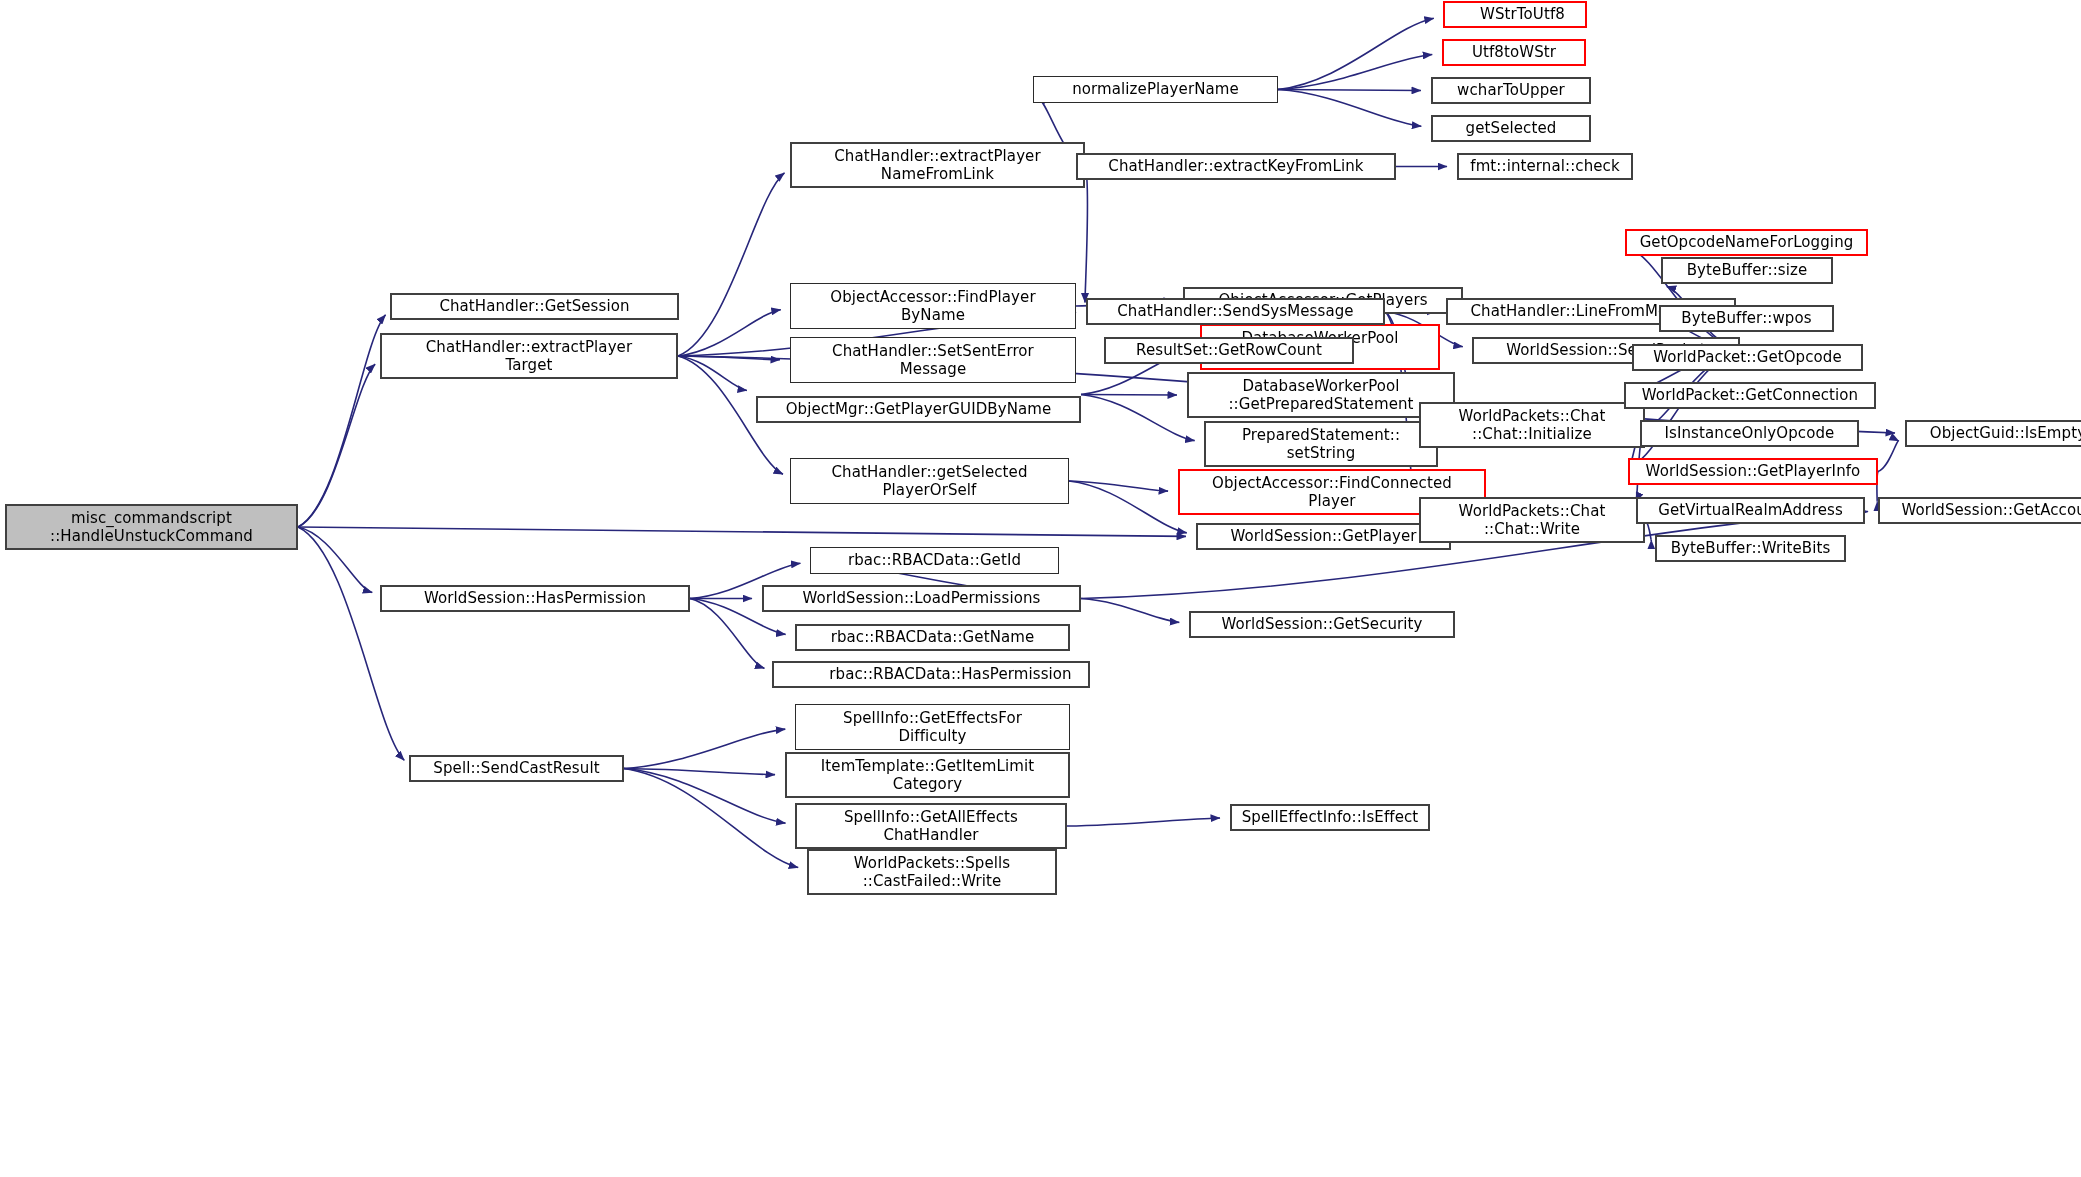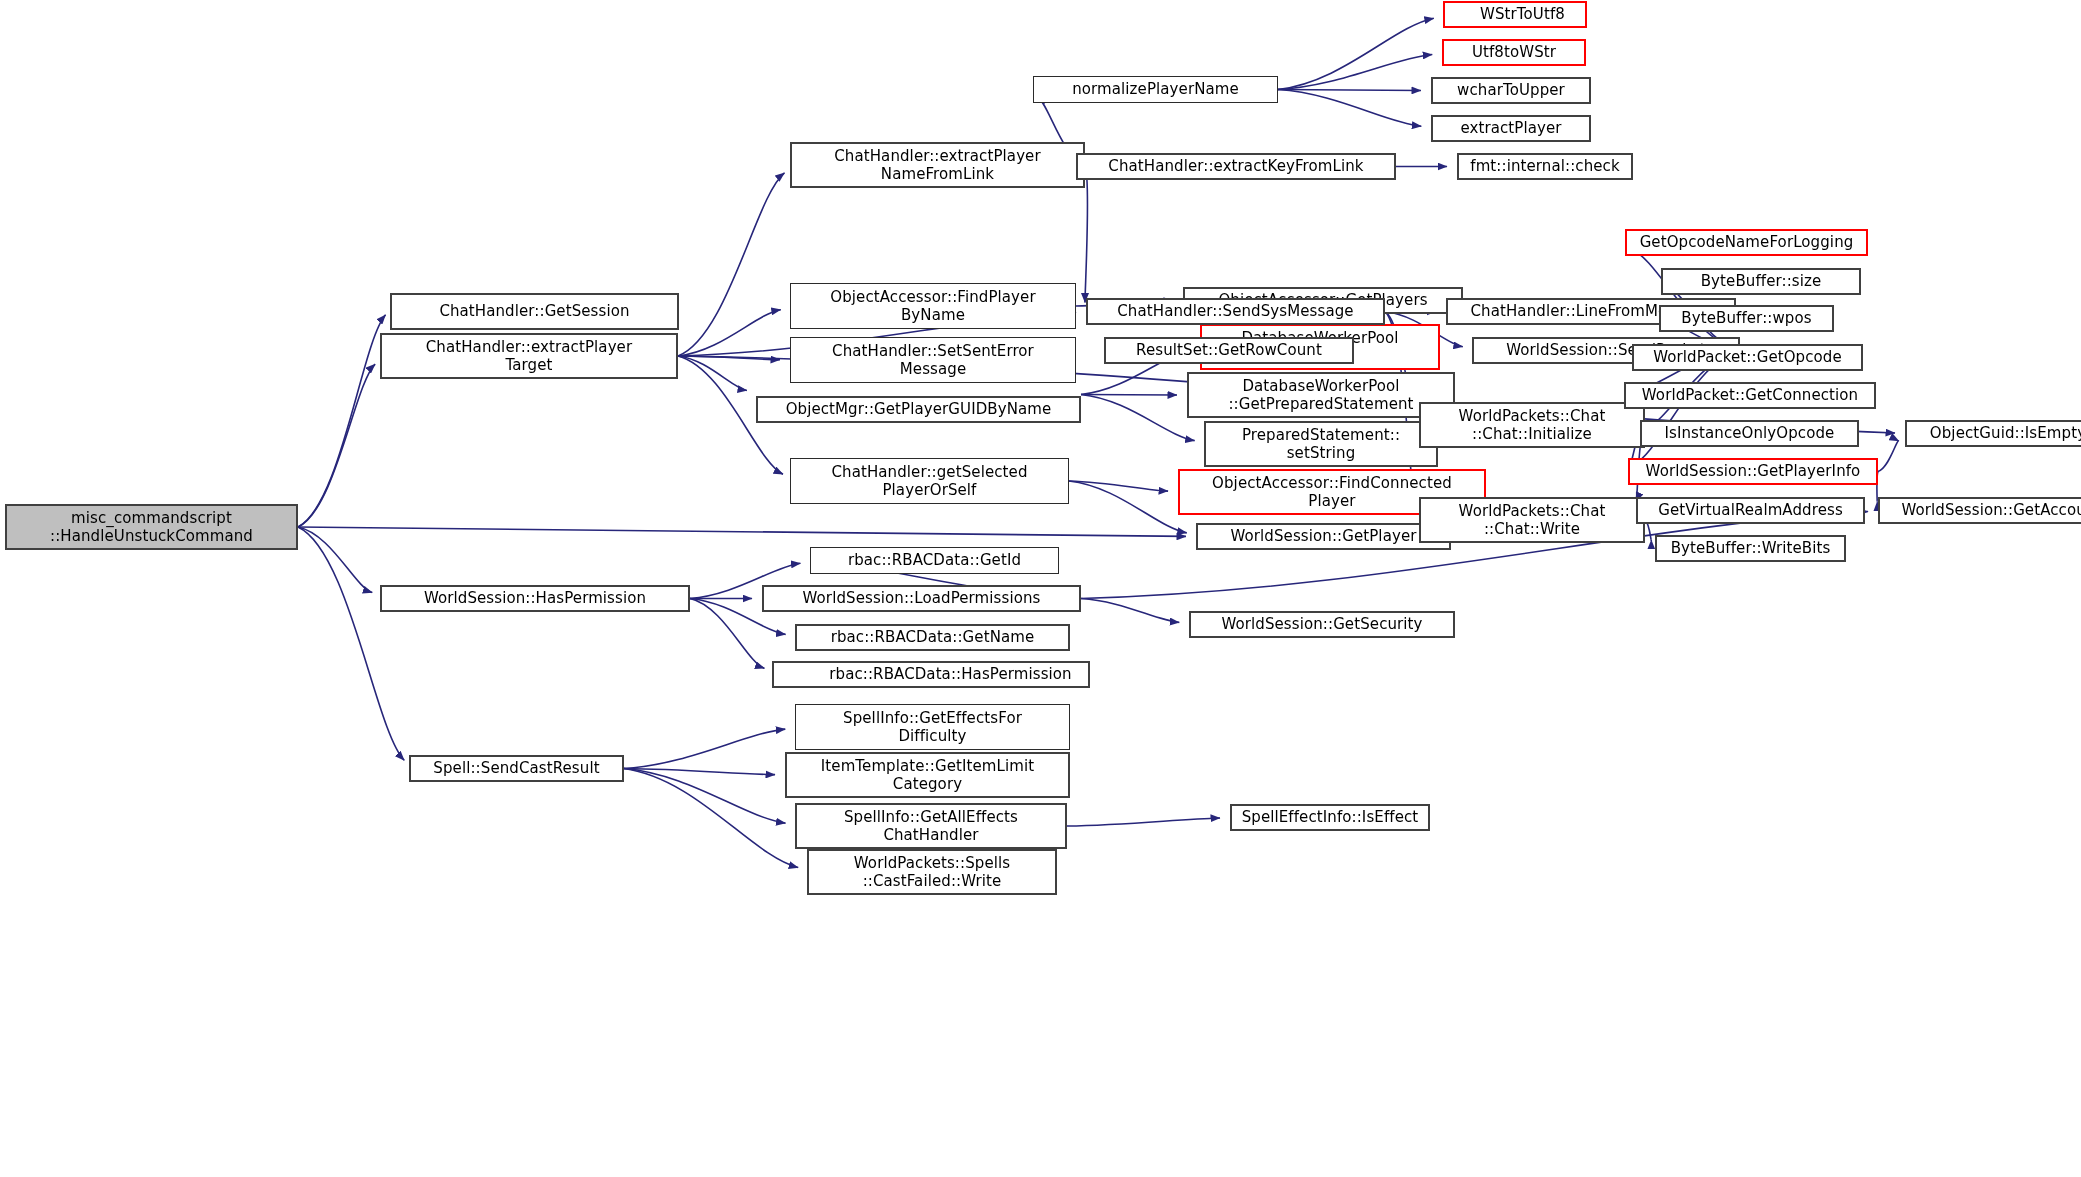--- a/index.html
+++ b/index.html
@@ -79,21 +79,21 @@
         <path d="M624,768.5 C690.26,764.35 743,733.64 785.2567502942616,729.1343815458126" marker-end="url(#ah)"></path>
         <path d="M624,768.5 C685.06,769.15 736,773.96 775.0074175776488,774.6346763390919" marker-end="url(#ah)"></path>
         <path d="M624,768.5 C690.9,774.25 743,816.8 785.4744707074217,823.1163650922161" marker-end="url(#ah)"></path>
         <path d="M624,768.5 C697.3,778.85 751.4,855.44 798.1765700213261,867.5509615231168" marker-end="url(#ah)"></path>
         <path d="M1067,826 C1128.8999999999999,825.15 1180.4,818.86 1220.0123630251508,817.9715735449766" marker-end="url(#ah)"></path>
       </g>
   </svg>
   <div id="node-layer">
       <div class="node root" style="left: 5px; top: 504px; width: 293px; height: 46px;">misc_commandscript
 ::HandleUnstuckCommand</div>
-      <div class="node thick" style="left: 390px; top: 293px; width: 289px; height: 37px;">ChatHandler::GetSession</div>
+      <div class="node thick" style="left: 390px; top: 293px; width: 289px; height: 27px;">ChatHandler::GetSession</div>
       <div class="node thick" style="left: 380px; top: 333px; width: 298px; height: 46px;">ChatHandler::extractPlayer
 Target</div>
       <div class="node thick" style="left: 380px; top: 585px; width: 310px; height: 27px;">WorldSession::HasPermission</div>
       <div class="node thick" style="left: 409px; top: 755px; width: 215px; height: 27px;">Spell::SendCastResult</div>
       <div class="node thick" style="left: 790px; top: 142px; width: 295px; height: 46px;">ChatHandler::extractPlayer
 NameFromLink</div>
       <div class="node" style="left: 790px; top: 283px; width: 286px; height: 46px;">ObjectAccessor::FindPlayer
 ByName</div>
       <div class="node" style="left: 790px; top: 337px; width: 286px; height: 46px;">ChatHandler::SetSentError
 Message</div>
@@ -122,32 +122,32 @@
       <div class="node thick" style="left: 1204px; top: 421px; width: 234px; height: 46px;">PreparedStatement::
 setString</div>
       <div class="node red" style="left: 1178px; top: 469px; width: 308px; height: 46px;">ObjectAccessor::FindConnected
 Player</div>
       <div class="node thick" style="left: 1196px; top: 523px; width: 255px; height: 27px;">WorldSession::GetPlayer</div>
       <div class="node thick" style="left: 1189px; top: 611px; width: 266px; height: 27px;">WorldSession::GetSecurity</div>
       <div class="node thick" style="left: 1230px; top: 804px; width: 200px; height: 27px;">SpellEffectInfo::IsEffect</div>
       <div class="node red" style="left: 1443px; top: 1px; width: 144px; height: 27px; padding-left: 19px;">WStrToUtf8</div>
       <div class="node red" style="left: 1442px; top: 39px; width: 144px; height: 27px;">Utf8toWStr</div>
       <div class="node thick" style="left: 1431px; top: 77px; width: 160px; height: 27px;">wcharToUpper</div>
-      <div class="node thick" style="left: 1431px; top: 115px; width: 160px; height: 27px;">extractPlayer</div>
+      <div class="node thick" style="left: 1431px; top: 115px; width: 160px; height: 27px;">getSelected</div>
       <div class="node thick" style="left: 1457px; top: 153px; width: 176px; height: 27px;">fmt::internal::check</div>
       <div class="node thick" style="left: 1086px; top: 298px; width: 299px; height: 27px;">ChatHandler::SendSysMessage</div>
       <div class="node thick" style="left: 1104px; top: 337px; width: 250px; height: 27px;">ResultSet::GetRowCount</div>
       <div class="node thick" style="left: 1446px; top: 298px; width: 290px; height: 27px;">ChatHandler::LineFromMessage</div>
       <div class="node thick" style="left: 1472px; top: 337px; width: 268px; height: 27px;">WorldSession::SendPacket</div>
       <div class="node thick" style="left: 1419px; top: 402px; width: 226px; height: 46px;">WorldPackets::Chat
 ::Chat::Initialize</div>
       <div class="node thick" style="left: 1419px; top: 497px; width: 226px; height: 46px;">WorldPackets::Chat
 ::Chat::Write</div>
       <div class="node red" style="left: 1625px; top: 229px; width: 243px; height: 27px;">GetOpcodeNameForLogging</div>
-      <div class="node thick" style="left: 1661px; top: 268px; width: 200px; height: 27px;">ByteBuffer::size</div>
+      <div class="node thick" style="left: 1661px; top: 257px; width: 172px; height: 27px;">ByteBuffer::size</div>
       <div class="node thick" style="left: 1659px; top: 305px; width: 175px; height: 27px;">ByteBuffer::wpos</div>
       <div class="node thick" style="left: 1632px; top: 344px; width: 231px; height: 27px;">WorldPacket::GetOpcode</div>
       <div class="node thick" style="left: 1624px; top: 382px; width: 252px; height: 27px;">WorldPacket::GetConnection</div>
       <div class="node thick" style="left: 1640px; top: 420px; width: 219px; height: 27px;">IsInstanceOnlyOpcode</div>
       <div class="node red" style="left: 1628px; top: 458px; width: 250px; height: 27px;">WorldSession::GetPlayerInfo</div>
       <div class="node thick" style="left: 1636px; top: 497px; width: 229px; height: 27px;">GetVirtualRealmAddress</div>
       <div class="node thick" style="left: 1655px; top: 535px; width: 191px; height: 27px;">ByteBuffer::WriteBits</div>
       <div class="node thick" style="left: 1905px; top: 420px; width: 206px; height: 27px;">ObjectGuid::IsEmpty</div>
       <div class="node thick" style="left: 1878px; top: 497px; width: 261px; height: 27px;">WorldSession::GetAccountId</div>
     </div>

